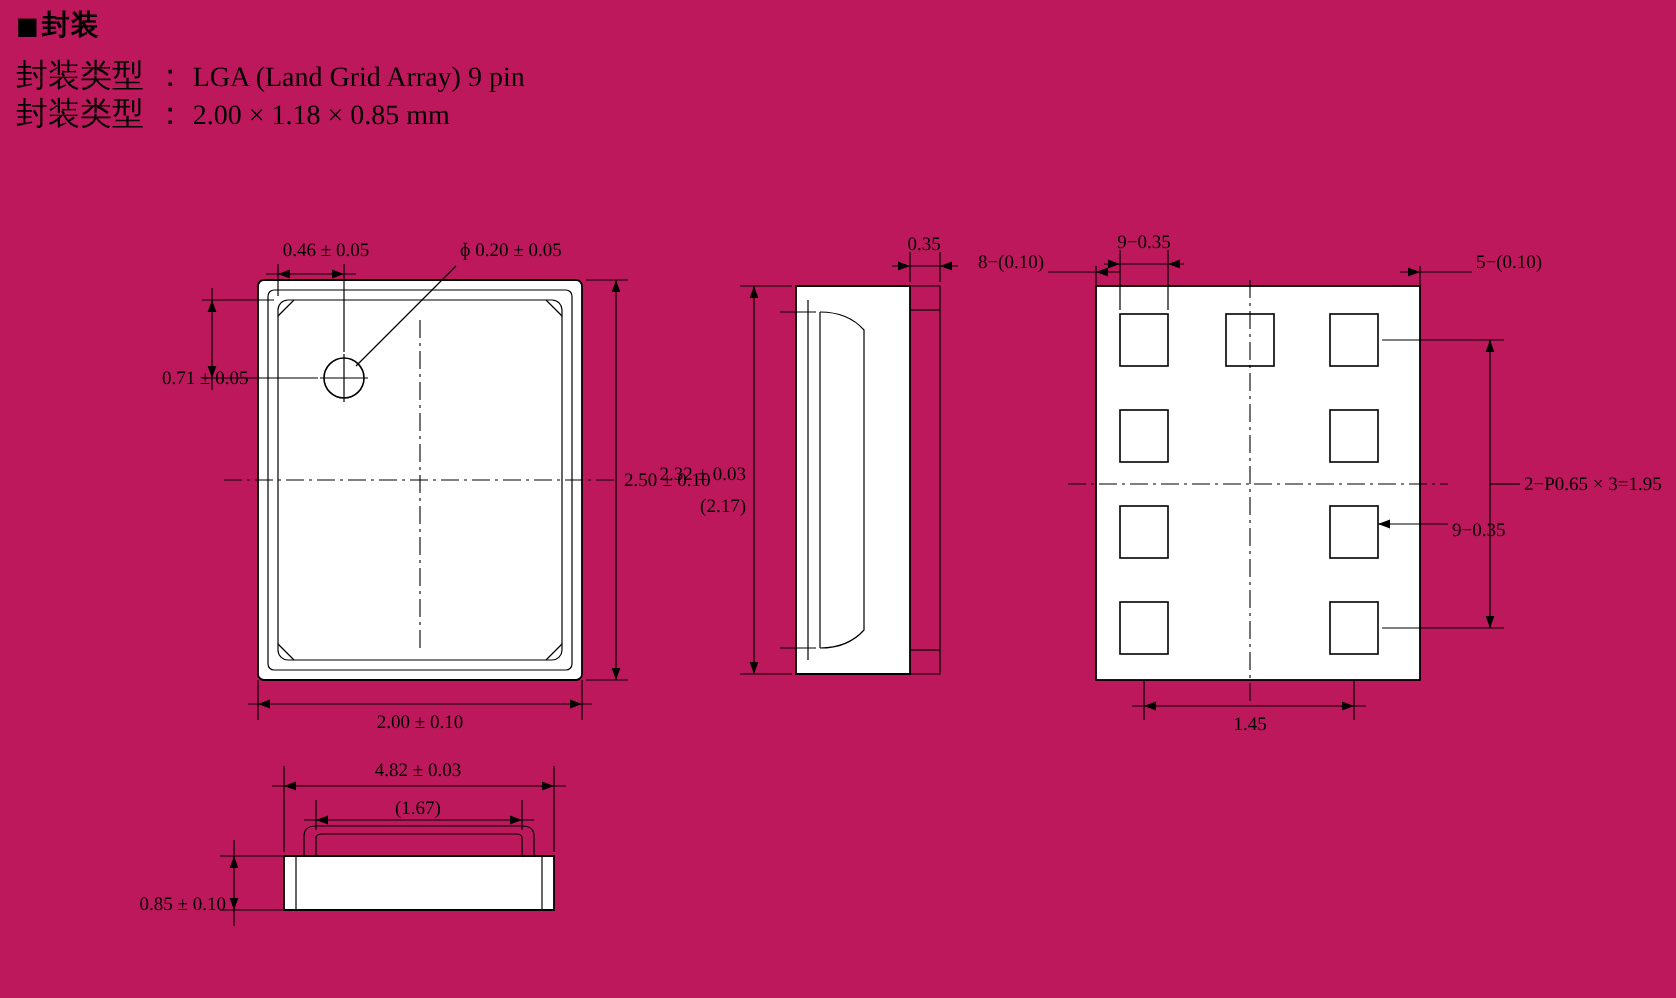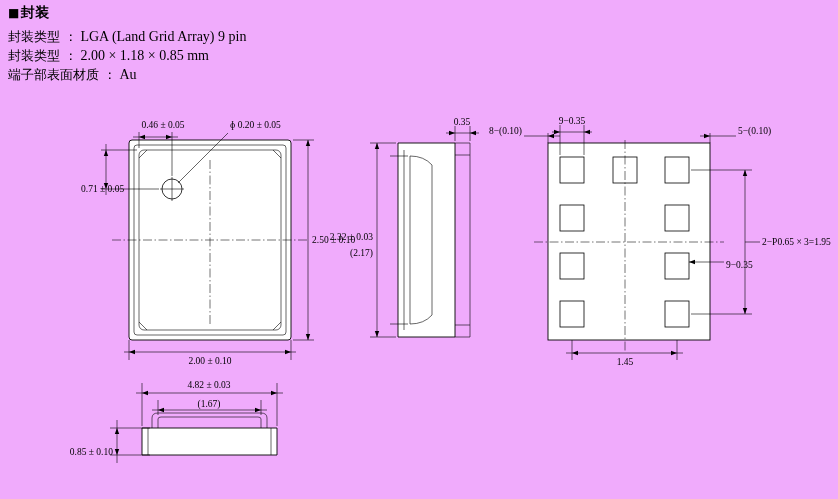--- a/index.html
+++ b/index.html
@@ -9,21 +9,21 @@
   }
   body {
     font-family: "Liberation Serif", serif;
     color: #000000;
   }
   #page {
     position: relative;
     width: 838px;
     height: 499px;
     overflow: hidden;
-    background: #f0abfc;
+    background: #be185d;
   }
   .hdr {
     position: absolute;
     left: 8px;
     top: 4px;
     font-family: "DejaVu Sans", sans-serif;
     font-weight: bold;
     font-size: 14px;
     letter-spacing: 0.5px;
   }
@@ -32,21 +32,21 @@
     margin-right: 1px;
   }
   .spec {
     position: absolute;
     left: 8px;
     font-size: 13px;
     white-space: nowrap;
   }
   .spec .lbl {
     font-family: "DejaVu Sans", sans-serif;
-    font-size: 13px;
+    font-size: 16px;
   }
   .spec .val {
     font-family: "Liberation Serif", serif;
     font-size: 14px;
   }
   #r1 { top: 28px; }
   #r2 { top: 47px; }
   #r3 { top: 66px; }
 
   svg.dwg {
@@ -96,24 +96,20 @@
   </div>
 
   <div class="spec" id="r1">
     <span class="lbl">封装类型 ：</span>
     <span class="val">LGA (Land Grid Array) 9 pin</span>
   </div>
   <div class="spec" id="r2">
     <span class="lbl">封装类型 ：</span>
     <span class="val">2.00 × 1.18 × 0.85 mm</span>
   </div>
-  <div class="spec" id="r3">
-    <span class="lbl">端子部表面材质 ：</span>
-    <span class="val">Au</span>
-  </div>
 
   <svg class="dwg" width="838" height="499" viewBox="0 0 838 499">
 
     <g>
 
       <rect class="body-fill" x="129" y="140" width="162" height="200" rx="3" ry="3"></rect>
       <rect class="thin" x="134" y="145" width="152" height="190" rx="3" ry="3"></rect>
       <rect class="thin" x="139" y="150" width="142" height="180" rx="5" ry="5"></rect>
 
       <path class="thin" d="M139 158 L147 150"></path>

